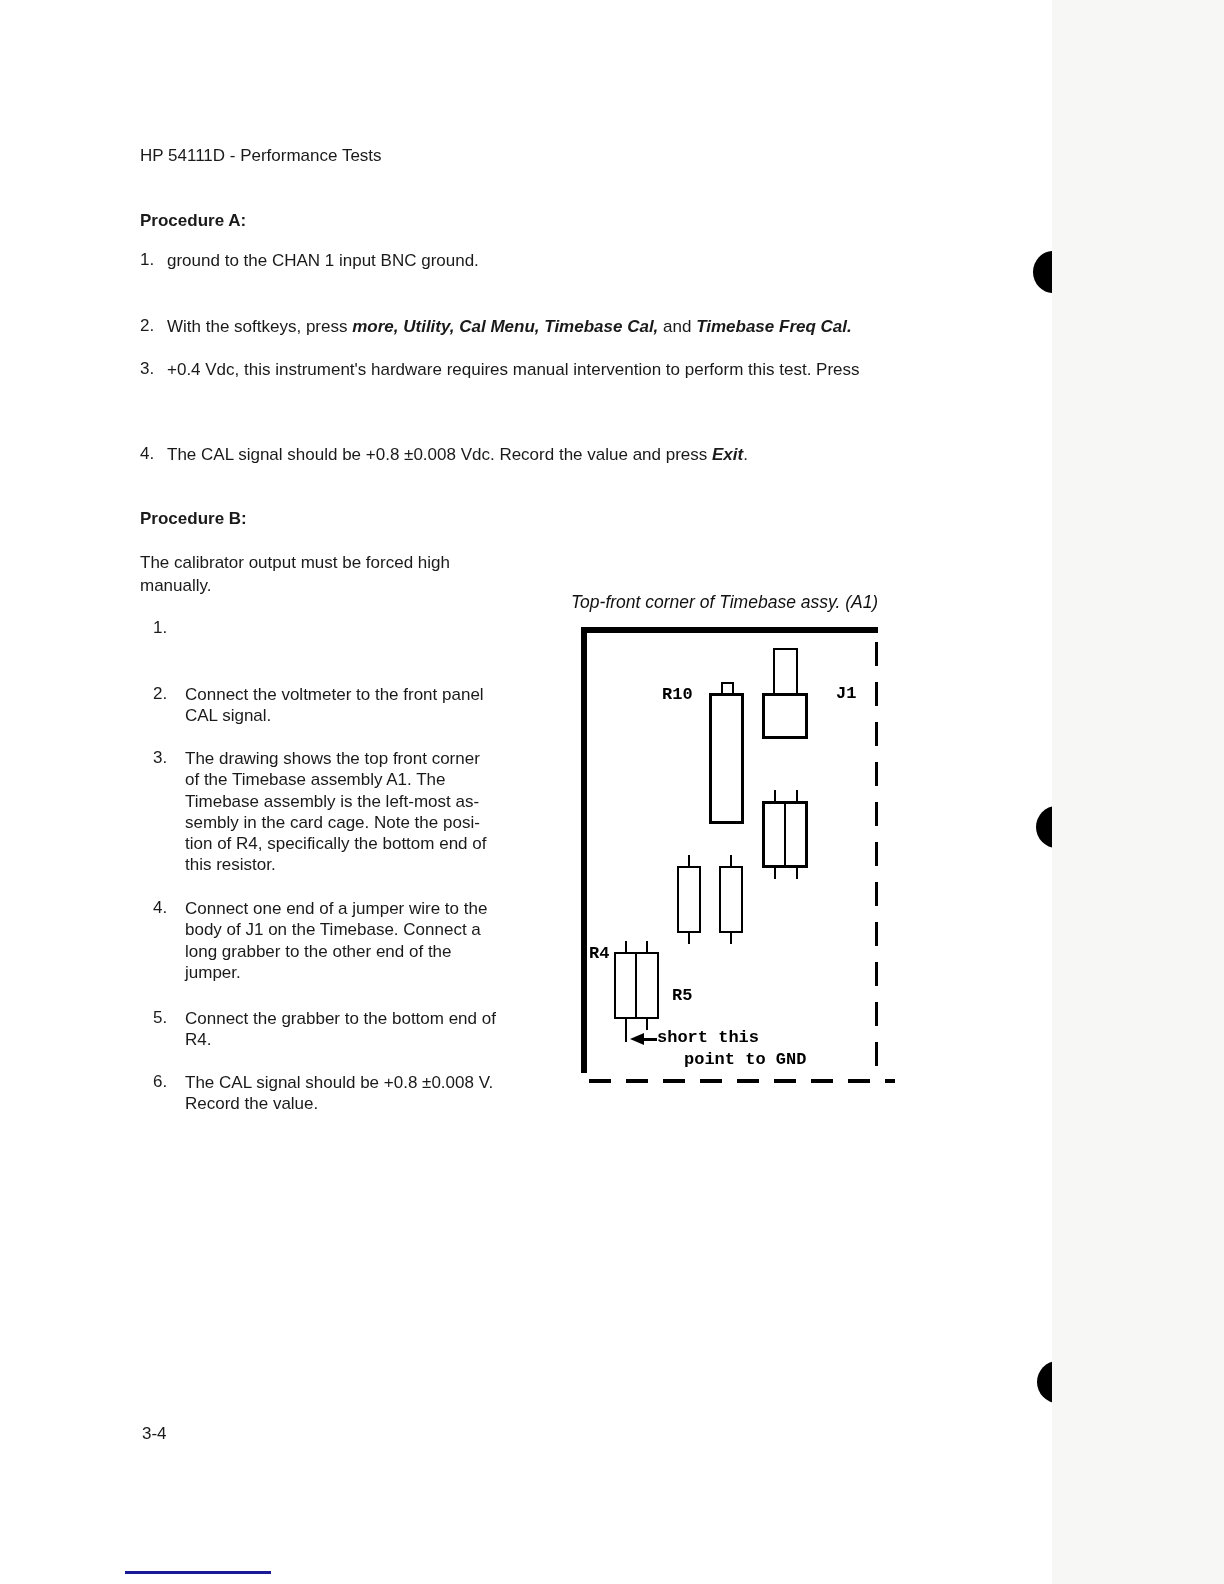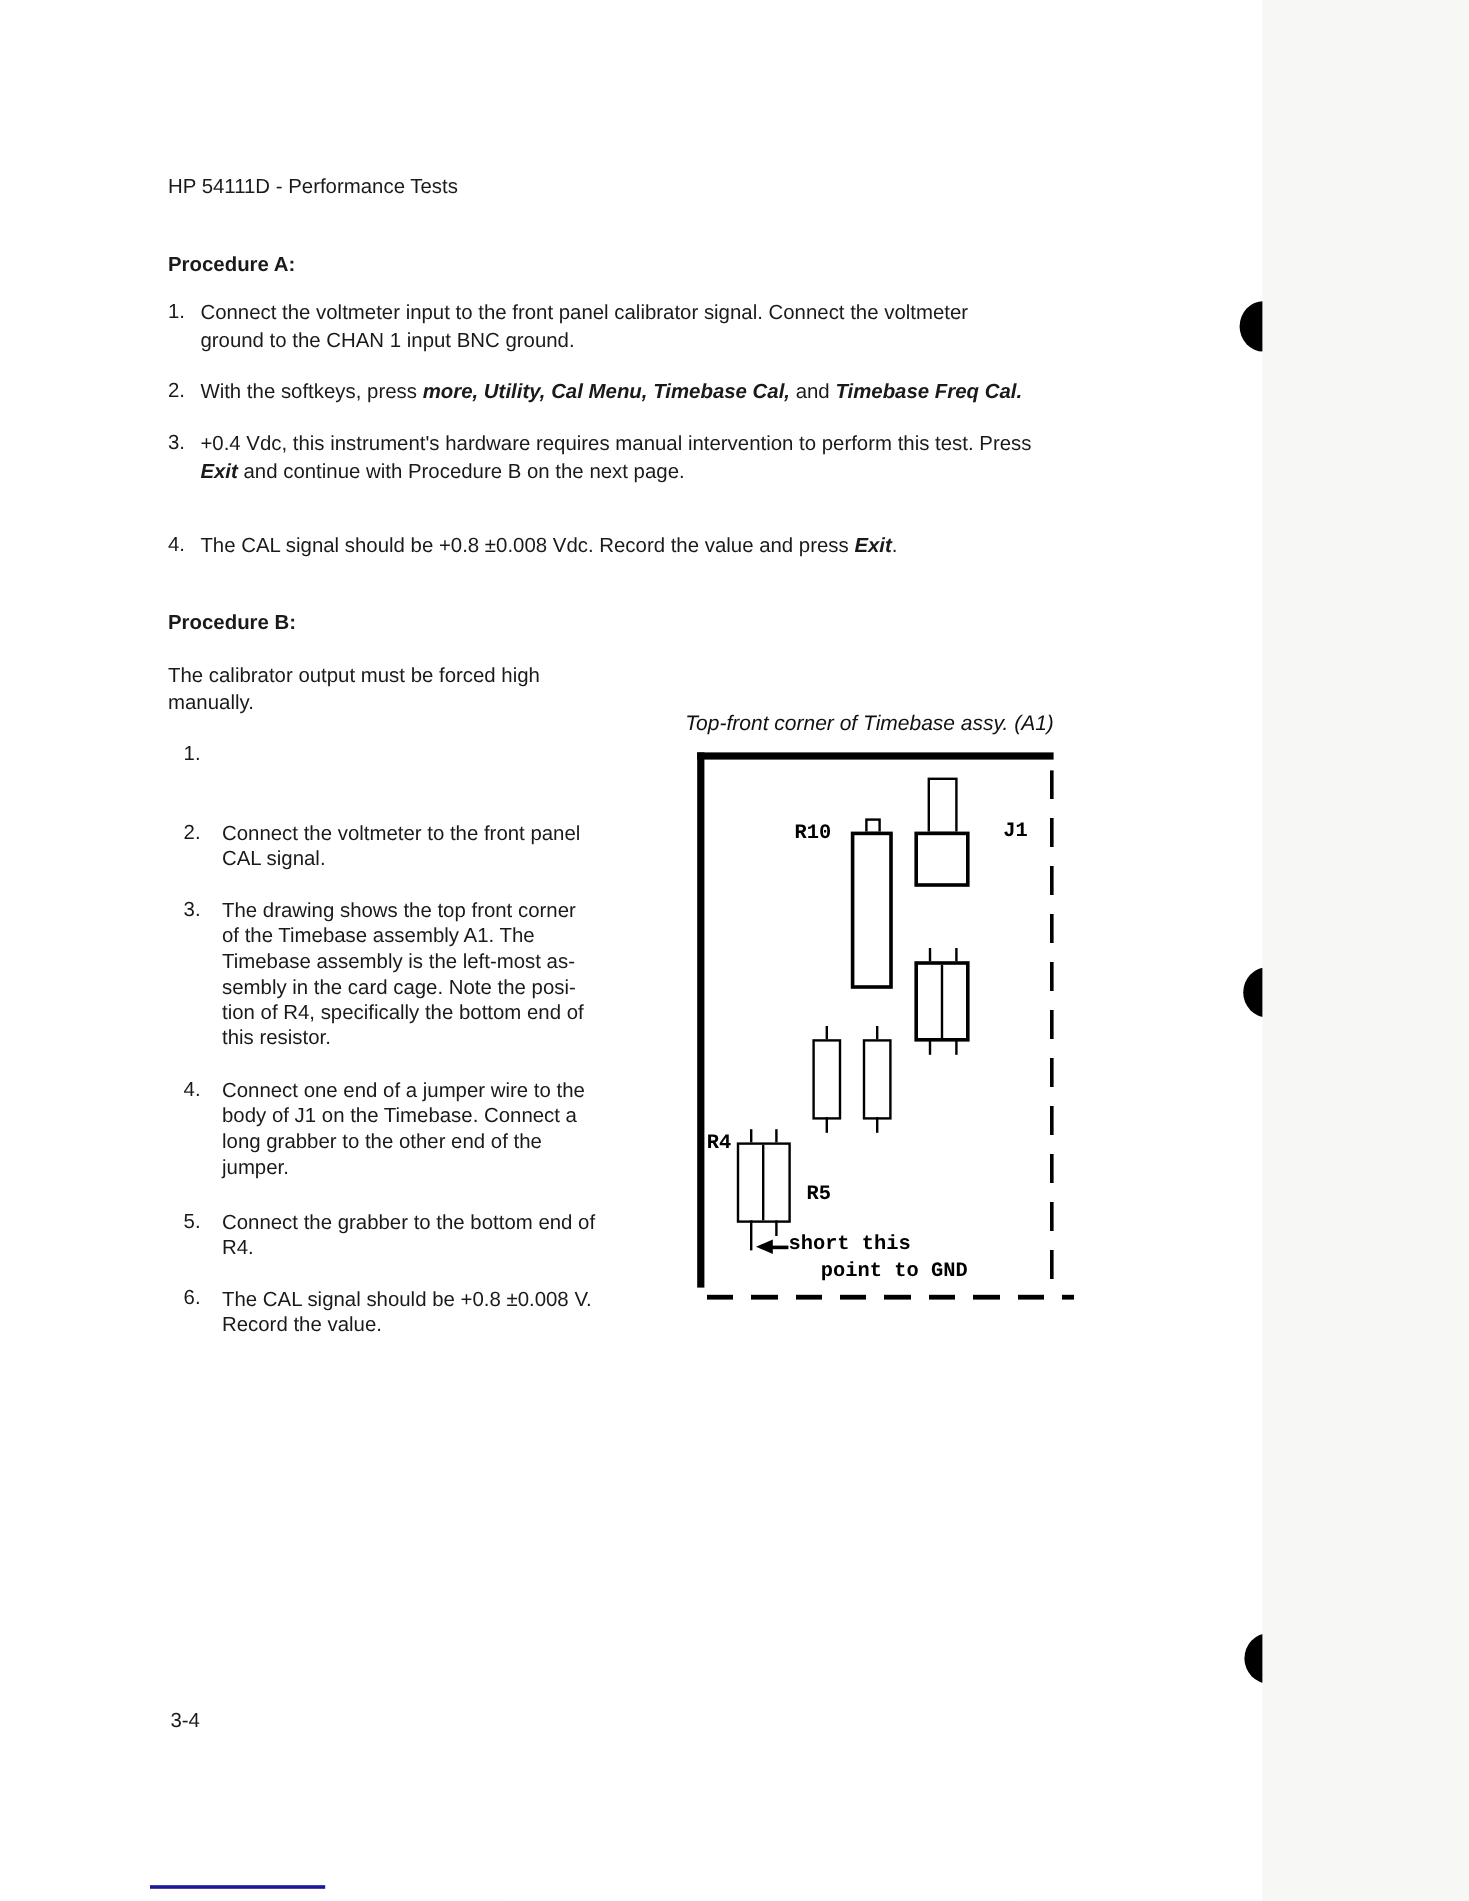--- a/index.html
+++ b/index.html
@@ -43,37 +43,35 @@
 
 <div class="page">
 
   <div class="txt" style="left:140px; top:146px;">HP 54111D - Performance Tests</div>
 
   <div class="txt hdg" style="left:140px; top:211px;text-align:right;">Procedure A:</div>
 
   <div class="item" style="left:140px; top:250px;">
     <span class="num">1.</span>
     <div class="lines-a">
-      <div class="ln">Connect the voltmeter input to the front panel calibrator signal.  Connect the voltmeter</div>
       <div class="ln">ground to the CHAN 1 input BNC ground.</div>
     </div>
   </div>
 
   <div class="item" style="left:140px; top:316px;">
     <span class="num">2.</span>
     <div class="lines-a">
       <div class="ln"><span>With the softkeys, press </span><span class="bi">more,</span><span> </span><span class="bi">Utility,</span><span> </span><span class="bi">Cal Menu,</span><span> </span><span class="bi">Timebase Cal,</span><span> and </span><span class="bi">Timebase Freq Cal.</span></div>
     </div>
   </div>
 
   <div class="item" style="left:140px; top:359px;">
     <span class="num">3.</span>
     <div class="lines-a">
       <div class="ln">+0.4 Vdc, this instrument's hardware requires manual intervention to perform this test.  Press</div>
-      <div class="ln"><span class="bi">Exit</span><span> and continue with Procedure B on the next page.</span></div>
     </div>
   </div>
 
   <div class="item" style="left:140px; top:444px;">
     <span class="num">4.</span>
     <div class="lines-a">
       <div class="ln"><span>The CAL signal should be +0.8 ±0.008 Vdc.  Record the value and press </span><span class="bi">Exit</span><span>.</span></div>
     </div>
   </div>
 

